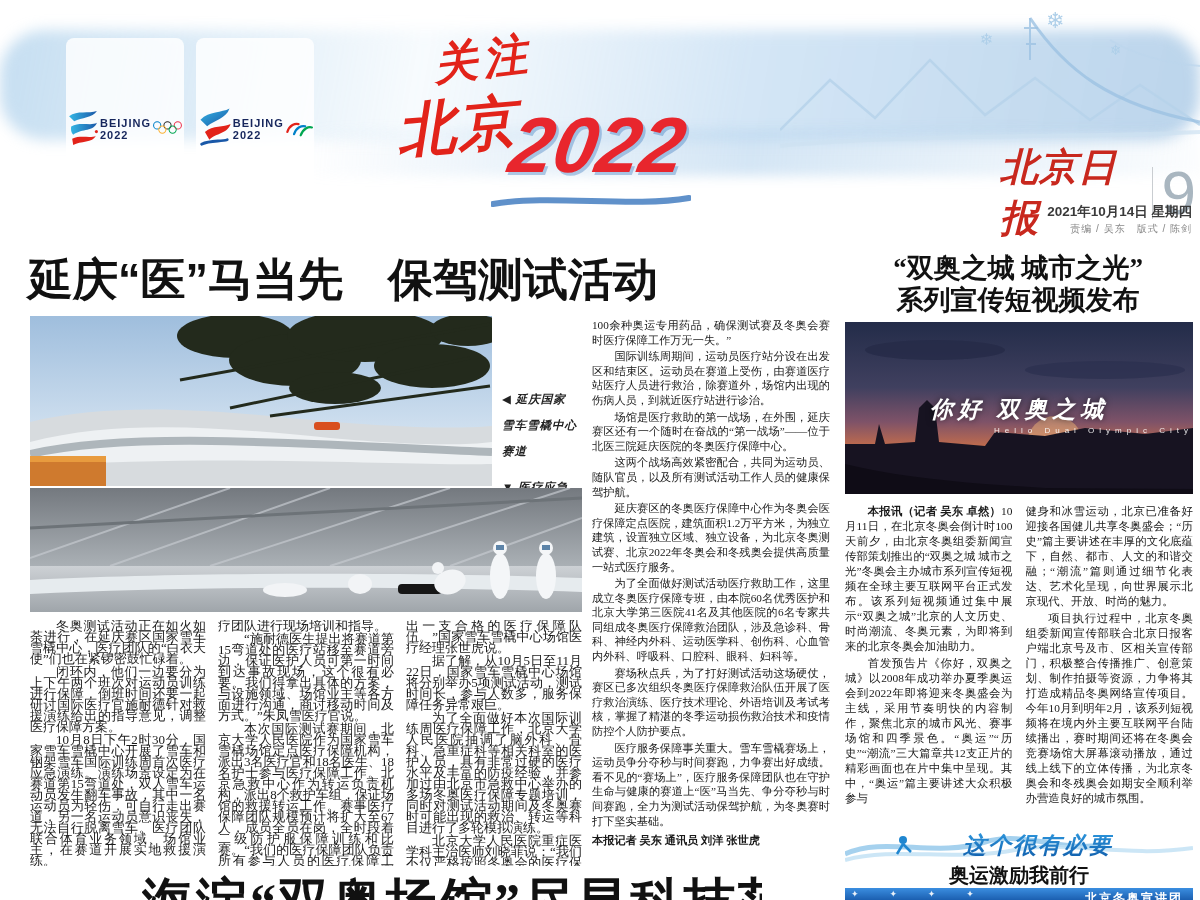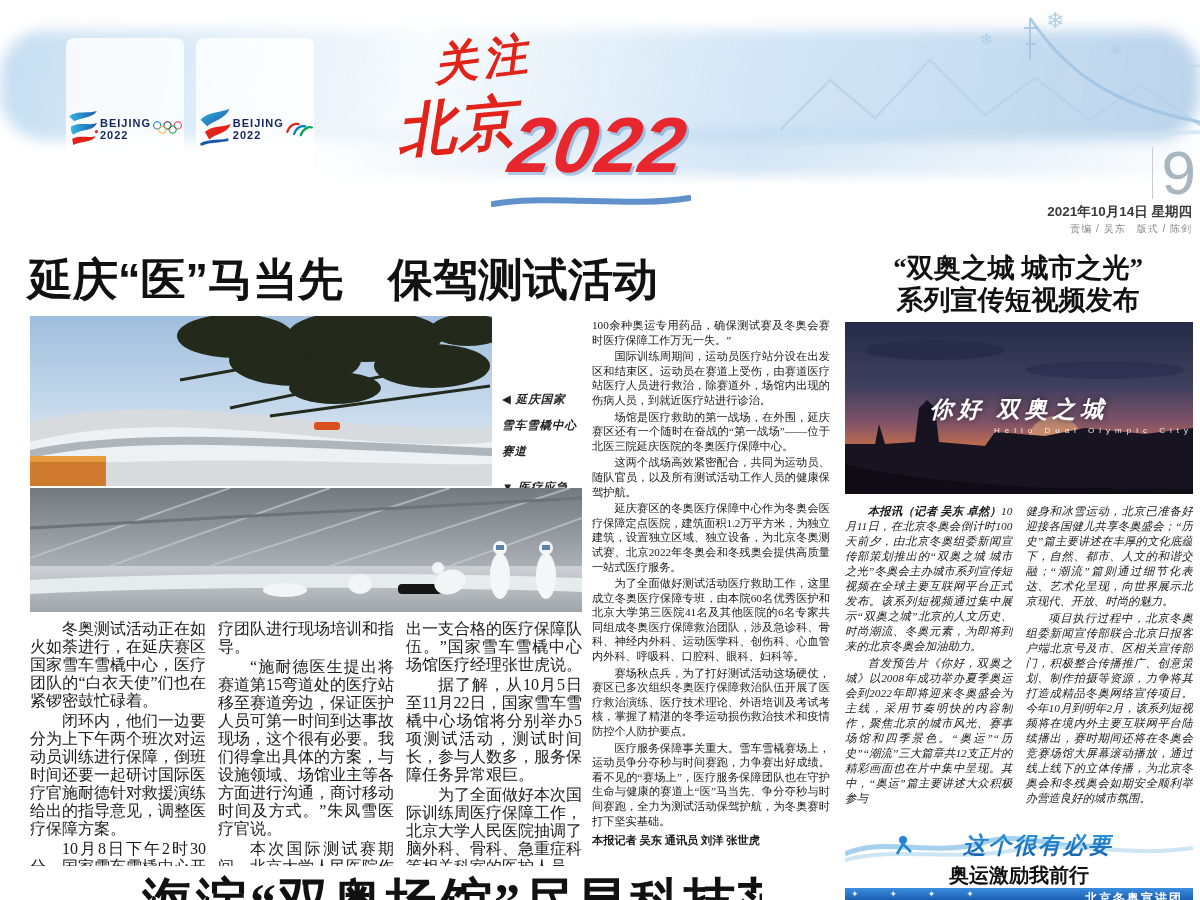--- a/index.html
+++ b/index.html
@@ -40,32 +40,32 @@
   .photoblock{left:30px;top:316px;width:552px;height:296px;}
   .trackphoto{position:absolute;left:0;top:0;}
   .drillphoto{position:absolute;left:0;top:172px;}
   .capzone{position:absolute;left:462px;top:0;width:90px;height:170px;background:#fff;box-sizing:border-box;
            padding:70px 4px 0 10px;}
   .cap{font-size:11.5px;line-height:26px;font-weight:bold;font-style:italic;color:#222;margin:0 0 10px;letter-spacing:1px;}
 
   .bodytext p{margin:0 0 2px;text-align:justify;}
   .ind{text-indent:2em;}
   .threecols{left:30px;top:620px;width:552px;height:246px;display:flex;gap:12px;overflow:hidden;}
-  .threecols .col{flex:1;font-size:16px;line-height:18px;overflow:hidden;}
+  .threecols .col{flex:1;font-size:13px;line-height:11px;overflow:hidden;}
   .col4{left:592px;top:318px;width:238px;height:546px;font-size:11.2px;line-height:14.6px;overflow:hidden;}
   .byline{font-weight:bold;text-align:right;margin-top:5px !important;font-size:11.2px;}
 
   
   .sidehead{left:843px;top:252px;width:350px;text-align:center;font-weight:900;font-size:27px;line-height:32px;color:#111;}
   .cityphoto{left:845px;top:322px;width:348px;height:172px;}
   .citycn{position:absolute;left:0;top:72px;width:100%;text-align:center;color:#fff;font-size:23px;font-weight:bold;
           letter-spacing:5px;text-shadow:0 0 6px rgba(0,0,0,.6);font-style:italic;}
   .cityen{position:absolute;left:0;top:104px;width:100%;text-align:right;color:rgba(255,255,255,.88);font-size:8px;
           letter-spacing:5px;font-family:"Liberation Sans","DejaVu Sans",sans-serif;}
-  .sidecols{left:845px;top:504px;width:348px;height:320px;display:flex;gap:13px;overflow:hidden;font-style:italic;}
+  .sidecols{left:845px;top:504px;width:348px;height:320px;display:flex;gap:13px;overflow:hidden;}
   .sidecols .col{flex:1;font-size:11.4px;line-height:15px;overflow:hidden;}
   .ribbon{left:845px;top:828px;width:348px;height:34px;background:#fff;overflow:hidden;}
   .ribbontext{position:absolute;left:118px;top:2px;font-size:23px;font-weight:900;font-style:italic;color:#1470c5;
               letter-spacing:2px;font-family:"Liberation Sans","DejaVu Sans",sans-serif;
               background:linear-gradient(180deg,#2f9ae0,#0e5aa8);-webkit-background-clip:text;background-clip:text;
               -webkit-text-fill-color:transparent;}
   .sidehead2{left:845px;top:862px;width:348px;text-align:center;font-size:20px;font-weight:900;color:#111;
              font-family:"Liberation Sans","DejaVu Sans",sans-serif;}
   .bluebox{left:845px;top:888px;width:348px;height:12px;background:linear-gradient(180deg,#3b8ee0,#1b5fb0);overflow:hidden;}
   .bluebox .stars{position:absolute;left:6px;top:1px;color:#fff;font-size:9px;letter-spacing:14px;font-family:"DejaVu Sans",sans-serif;opacity:.9;}
@@ -140,20 +140,21 @@
   <div class="abs callig">
     <span class="c1">关注</span>
     <span class="c2">北京</span>
     <span class="c3">2022</span>
     <svg class="swoosh" width="200" height="22" viewBox="0 0 200 22">
       <path d="M2,14 C60,4 140,18 198,8" fill="none" stroke="#2b6cb8" stroke-width="6" stroke-linecap="round" opacity=".75"></path>
     </svg>
   </div>
 
   <div class="abs masthead">
+    <span class="papername">北京日报</span>
     <span class="pagedivider"></span>
     <span class="pagenum">9</span>
   </div>
   <div class="abs dateline">2021年10月14日 星期四</div>
   <div class="abs credits">责编 / 吴东　版式 / 陈剑</div>
 
   <div class="abs mainhead">延庆“医”马当先　保驾测试活动</div>
 
   <div class="abs photoblock">
 

